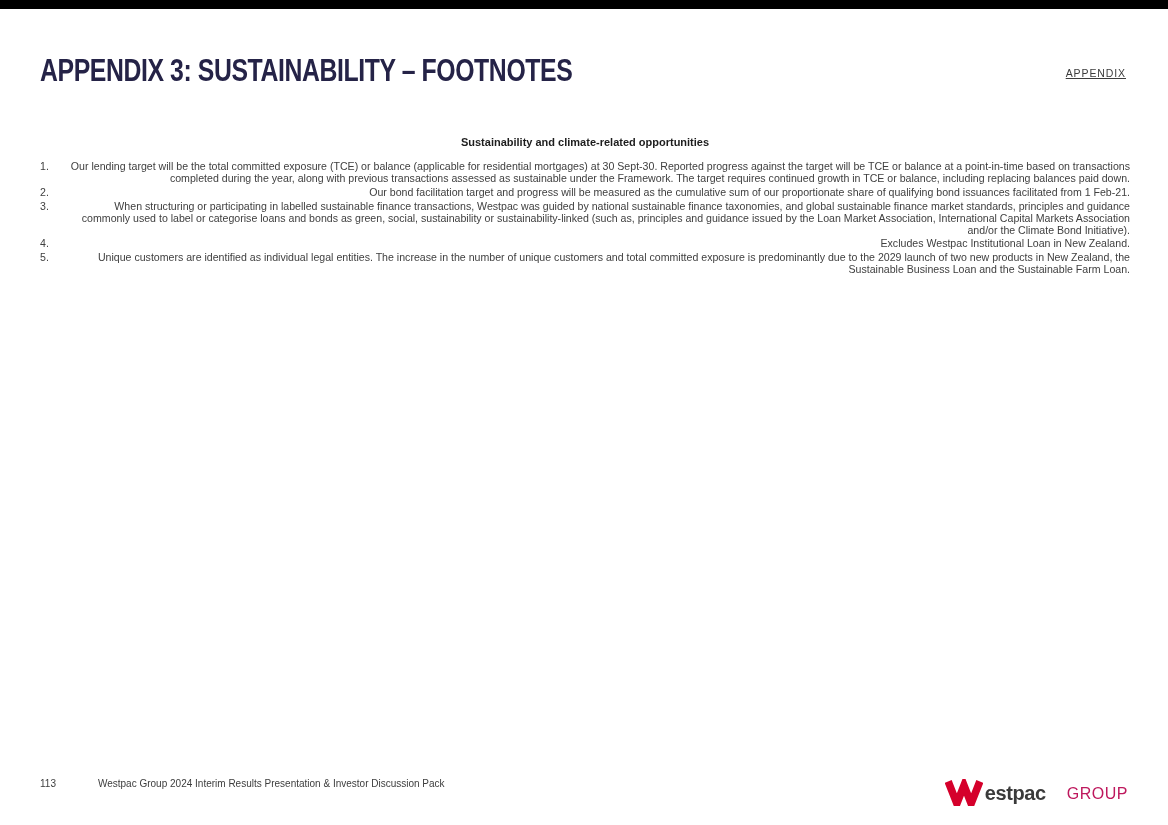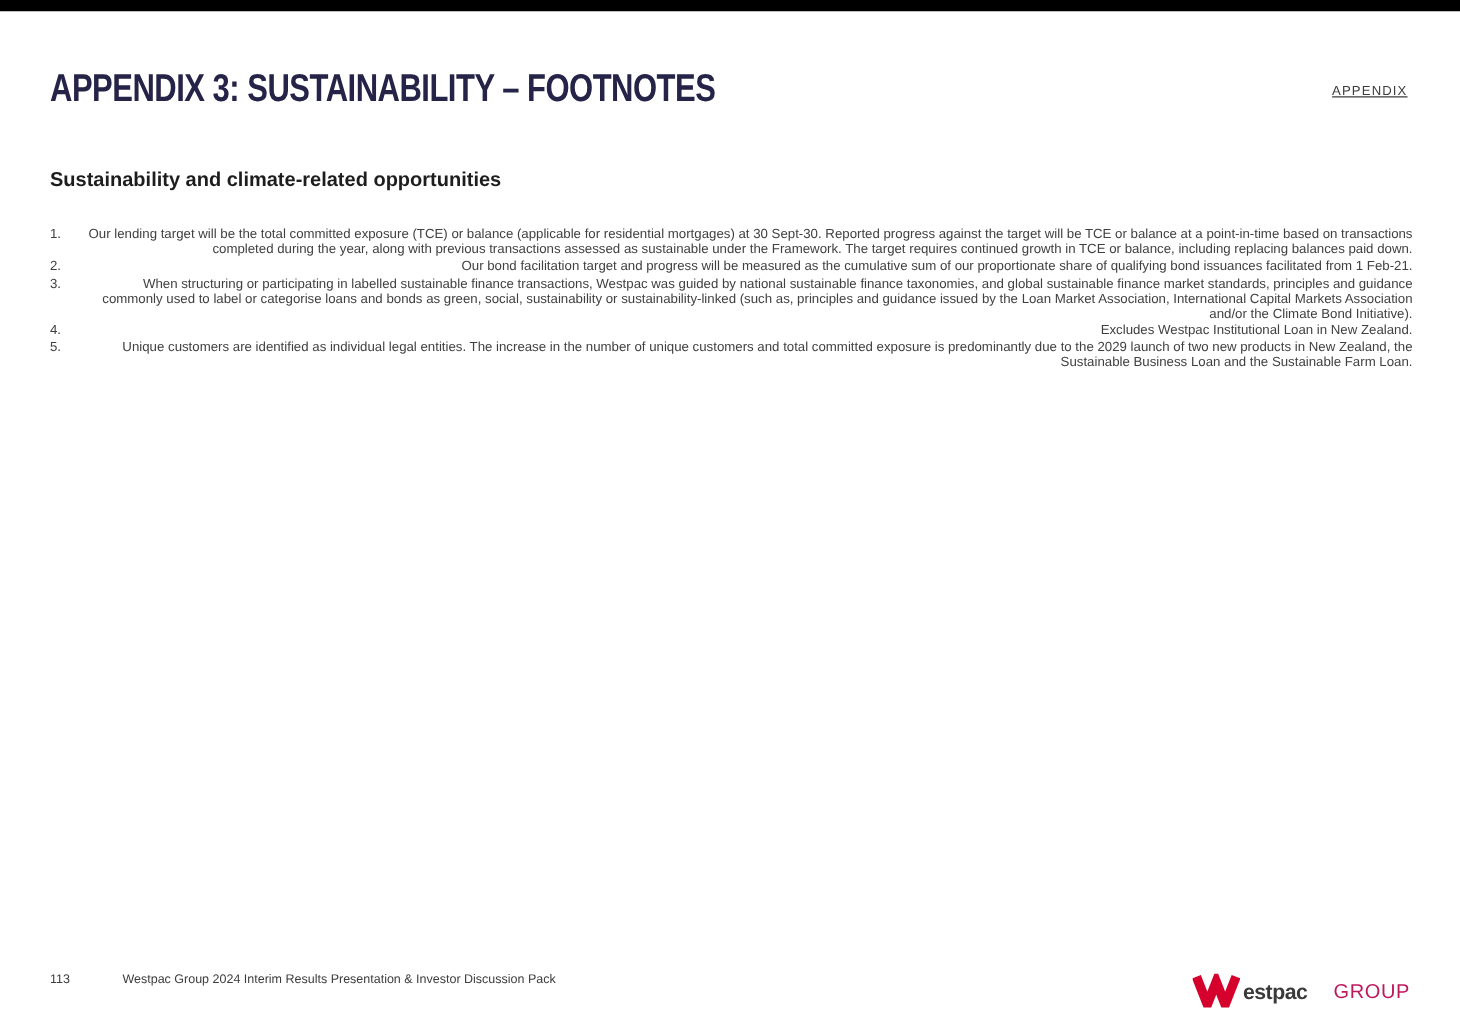--- a/index.html
+++ b/index.html
@@ -29,22 +29,23 @@
   }
   .corner-label {
     position: absolute; right: 42px; top: 67px;
     font-size: 10.5px; color: #3c3c3c; letter-spacing: 0.9px; text-decoration: underline;
   }
 
   .content {
     position: absolute; left: 40px; top: 136px; width: 1090px;
   }
   .section-heading {
-    font-size: 16px; font-weight: 700; color: #1d1d1d;
-    margin-bottom: 28px;
+    font-size: 11px; font-weight: 700; color: #1d1d1d;
+    margin-bottom: 13px;
+    text-align: center;
   }
   .fn-list { display: block; }
   .fn-row {
     display: flex; align-items: flex-start;
     font-size: 10.6px; line-height: 11.9px; color: #404040;
     margin-bottom: 2px;
   }
   .fn-num { flex: 0 0 26px; }
   .fn-text { flex: 1 1 auto; text-align: right; }
 
@@ -54,21 +55,21 @@
   }
   .page-number { font-size: 10px; color: #3d3d3d; margin-right: 22px; }
   .footer-text { font-size: 10px; color: #3d3d3d; margin-left: 20px; }
 
   .logo {
     position: absolute; right: 0; bottom: 0;
     display: flex; align-items: flex-end;
   }
   .logo-w { width: 38px; height: 27px; display: block; margin-right: 2px; }
   .logo-word {
-    font-size: 17px; font-weight: 700; color: #3a3a3a;
+    font-size: 20px; font-weight: 700; color: #3a3a3a;
     letter-spacing: -0.4px; line-height: 25px;
   }
   .logo-suffix {
     font-size: 16px; font-weight: 400; color: #be185d;
     letter-spacing: 0.5px; margin-left: 21px; line-height: 25px;
   }
 </style>
 </head>
 <body>
 

